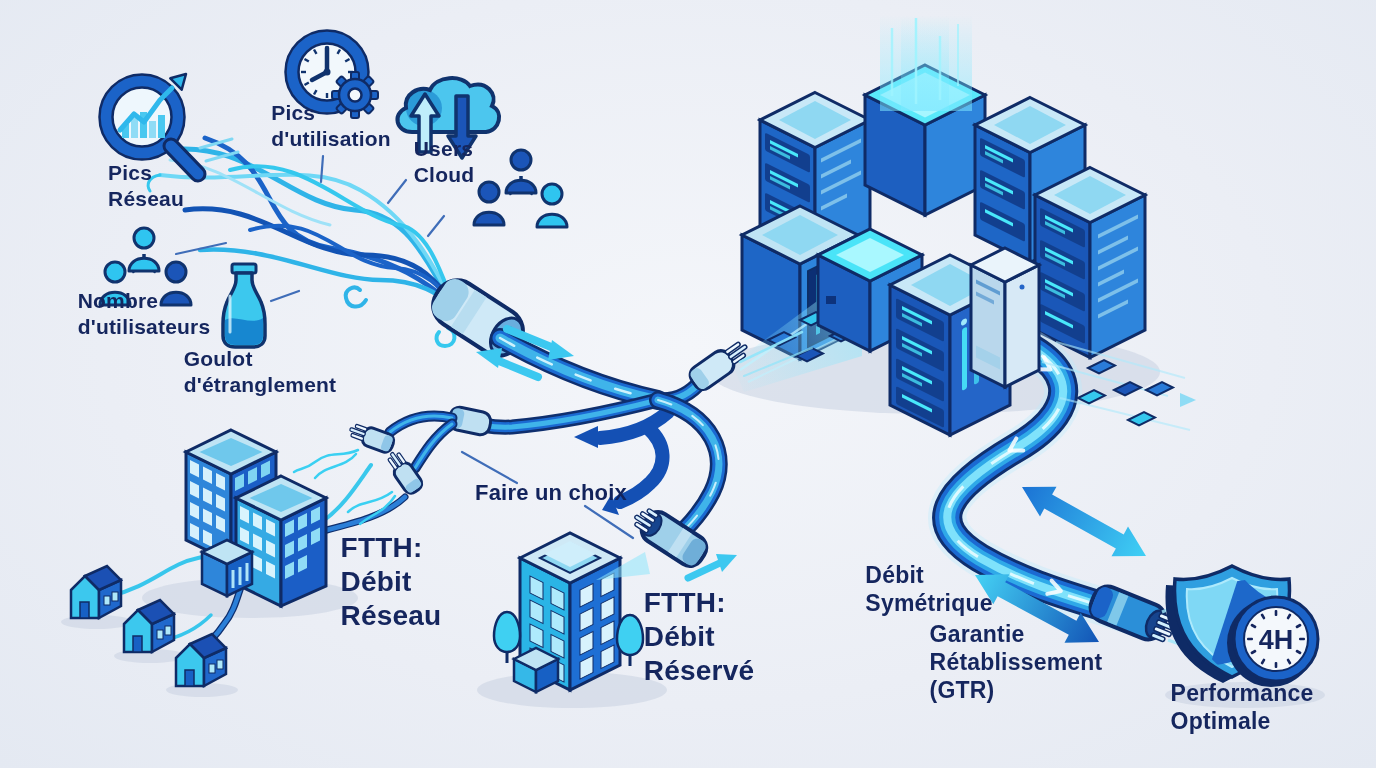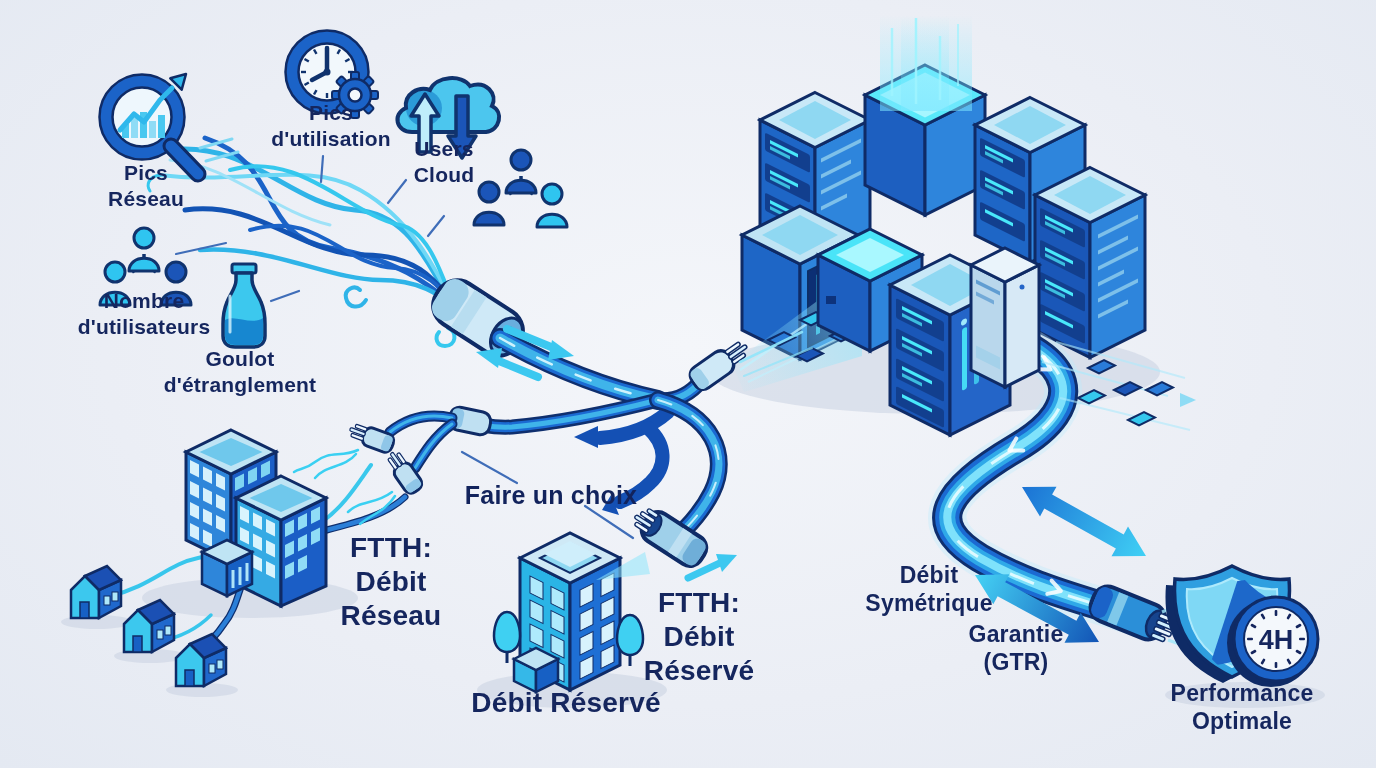--- a/index.html
+++ b/index.html
@@ -1,24 +1,24 @@
 <!DOCTYPE html>
 <html><head>
 <meta charset="utf-8">
 <style>
   html,body{margin:0;padding:0;background:#dfe3ec;}
   .stage{position:relative;width:1376px;height:768px;overflow:hidden;
          background:radial-gradient(ellipse at 50% 45%, #f4f6fa 0%, #ebeef5 60%, #e4e9f2 100%);
          font-family:"Liberation Sans",sans-serif;}
   .art{position:absolute;inset:0;}
-  .lbl{position:absolute;transform:translateX(-50%);text-align:center;
+  .lbl{position:absolute;transform:translateX(-50%);text-align:left;
        font:700 21px/1.22 "Liberation Sans",sans-serif;color:#15265e;
        white-space:nowrap;letter-spacing:.2px;}
   .lbl-md{font-size:28px}
-  .lbl-lg{font-size:25px;color:#12235c}
+  .lbl-lg{font-size:22px;color:#12235c}
   .lbl-bn{font-size:23px}
 </style>
 </head>
 <body>
 
 <div class="stage">
 
 <svg class="art" viewBox="0 0 1376 768" xmlns="http://www.w3.org/2000/svg">
 <defs>
   <linearGradient id="beamL" x1="862" y1="310" x2="732" y2="376" gradientUnits="userSpaceOnUse">
@@ -646,50 +646,50 @@
   <div>d'utilisation</div>
 </div>
 <div class="lbl" style="left:444px;top:136px">
   <div>Users</div>
   <div>Cloud</div>
 </div>
 <div class="lbl" style="left:144px;top:288px">
   <div>Nombre</div>
   <div>d'utilisateurs</div>
 </div>
-<div class="lbl" style="left:240px;top:346px">
+<div class="lbl" style="left:260px;top:346px">
   <div>Goulot</div>
   <div>d'étranglement</div>
 </div>
 
 <div class="lbl lbl-lg" style="left:551px;top:480px">
   <div>Faire un choix</div>
 </div>
 
 <div class="lbl lbl-md" style="left:391px;top:531px">
   <div>FTTH:</div>
   <div>Débit</div>
   <div>Réseau</div>
 </div>
 <div class="lbl lbl-md" style="left:699px;top:586px">
   <div>FTTH:</div>
   <div>Débit</div>
   <div>Réservé</div>
 </div>
 
 <div class="lbl lbl-md" style="left:566px;top:686px">
-  <div>Débit Réservé</div>
 </div>
 
 <div class="lbl lbl-bn" style="left:929px;top:561px">
   <div>Débit</div>
   <div>Symétrique</div>
 </div>
 <div class="lbl lbl-bn" style="left:1016px;top:620px">
   <div>Garantie</div>
+  <div>Rétablissement</div>
   <div>(GTR)</div>
 </div>
 <div class="lbl lbl-bn" style="left:1242px;top:679px">
   <div>Performance</div>
   <div>Optimale</div>
 </div>
 
 </div>
 
 </body></html>

